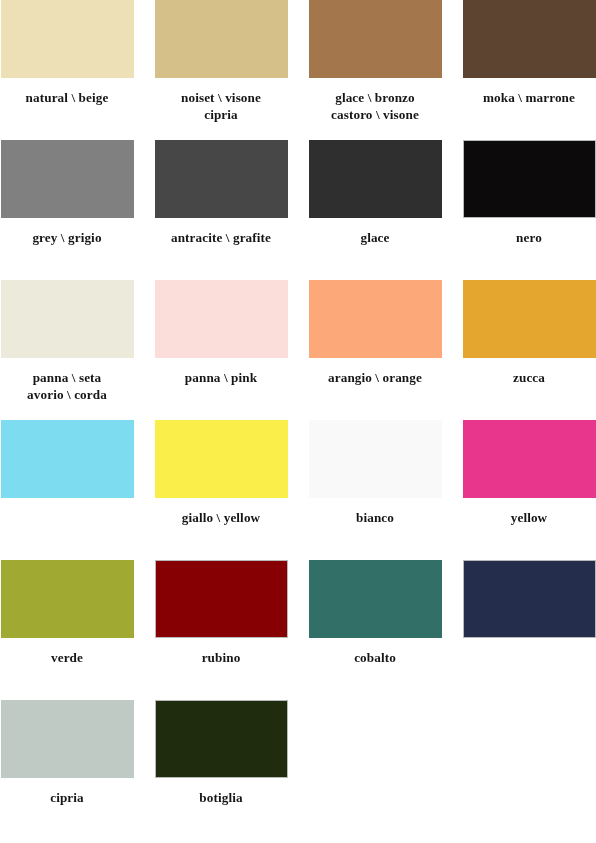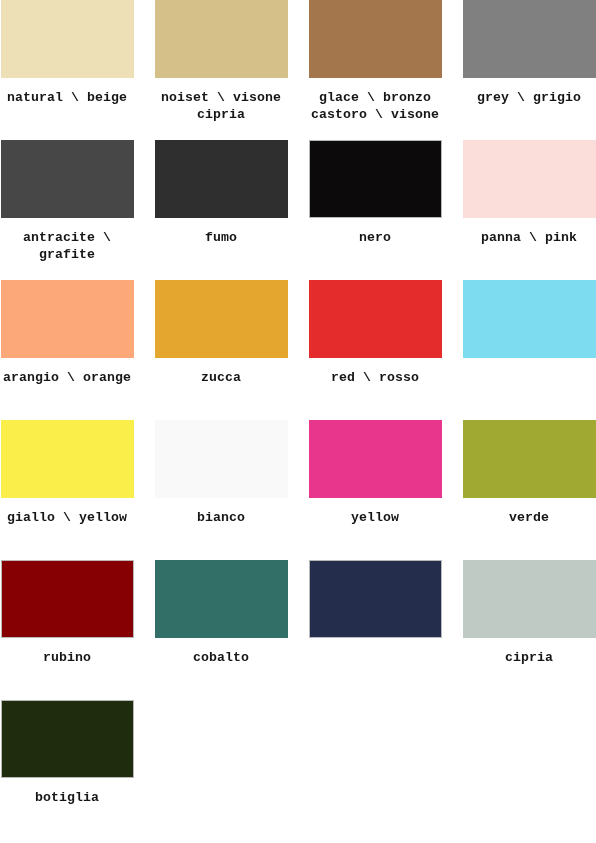--- a/index.html
+++ b/index.html
@@ -16,21 +16,20 @@
   #palette-grid {
     display: grid;
     grid-template-columns: repeat(4, 133px);
     grid-template-rows: repeat(6, 140px);
     column-gap: 21px;
     row-gap: 0px;
     padding: 0 0 0 0;
     width: 596px;
     box-sizing: border-box;
     justify-content: center;
-    font-family: Liberation Mono, monospace;
   }
   .swatch-cell {
     display: flex;
     flex-direction: column;
     align-items: center;
     width: 133px;
   }
   .swatch-chip {
     width: 133px;
     height: 78px;
@@ -65,50 +64,55 @@
       <div class="swatch-chip" style="background-color: rgb(212, 192, 136);"></div>
       <div class="swatch-label">noiset \ visone
 cipria</div>
     </div>
     <div class="swatch-cell">
       <div class="swatch-chip" style="background-color: rgb(163, 118, 75);"></div>
       <div class="swatch-label">glace \ bronzo
 castoro \ visone</div>
     </div>
     <div class="swatch-cell">
+      <div class="swatch-chip" style="background-color: rgb(92, 68, 48);"></div>
+      <div class="swatch-label">moka \ marrone</div>
+    </div>
+    <div class="swatch-cell">
       <div class="swatch-chip" style="background-color: rgb(128, 128, 128);"></div>
       <div class="swatch-label">grey \ grigio</div>
     </div>
     <div class="swatch-cell">
       <div class="swatch-chip" style="background-color: rgb(71, 71, 71);"></div>
       <div class="swatch-label">antracite \ grafite</div>
     </div>
     <div class="swatch-cell">
       <div class="swatch-chip" style="background-color: rgb(47, 47, 47);"></div>
-      <div class="swatch-label">fumo</div>
+      <div class="swatch-label">glace</div>
     </div>
     <div class="swatch-cell">
       <div class="swatch-chip bordered" style="background-color: rgb(12, 10, 10);"></div>
       <div class="swatch-label">nero</div>
+    </div>
+    <div class="swatch-cell">
+      <div class="swatch-chip" style="background-color: rgb(236, 234, 219);"></div>
+      <div class="swatch-label">panna \ seta
+avorio \ corda</div>
     </div>
     <div class="swatch-cell">
       <div class="swatch-chip" style="background-color: rgb(251, 222, 217);"></div>
       <div class="swatch-label">panna \ pink</div>
     </div>
     <div class="swatch-cell">
       <div class="swatch-chip" style="background-color: rgb(253, 168, 121);"></div>
       <div class="swatch-label">arangio \ orange</div>
     </div>
     <div class="swatch-cell">
       <div class="swatch-chip" style="background-color: rgb(229, 166, 47);"></div>
       <div class="swatch-label">zucca</div>
-    </div>
-    <div class="swatch-cell">
-      <div class="swatch-chip" style="background-color: rgb(227, 44, 43);"></div>
-      <div class="swatch-label">red \ rosso</div>
     </div>
     <div class="swatch-cell">
       <div class="swatch-chip" style="background-color: rgb(125, 220, 240);"></div>
     </div>
     <div class="swatch-cell">
       <div class="swatch-chip" style="background-color: rgb(250, 238, 75);"></div>
       <div class="swatch-label">giallo \ yellow</div>
     </div>
     <div class="swatch-cell">
       <div class="swatch-chip" style="background-color: rgb(249, 249, 249);"></div>

